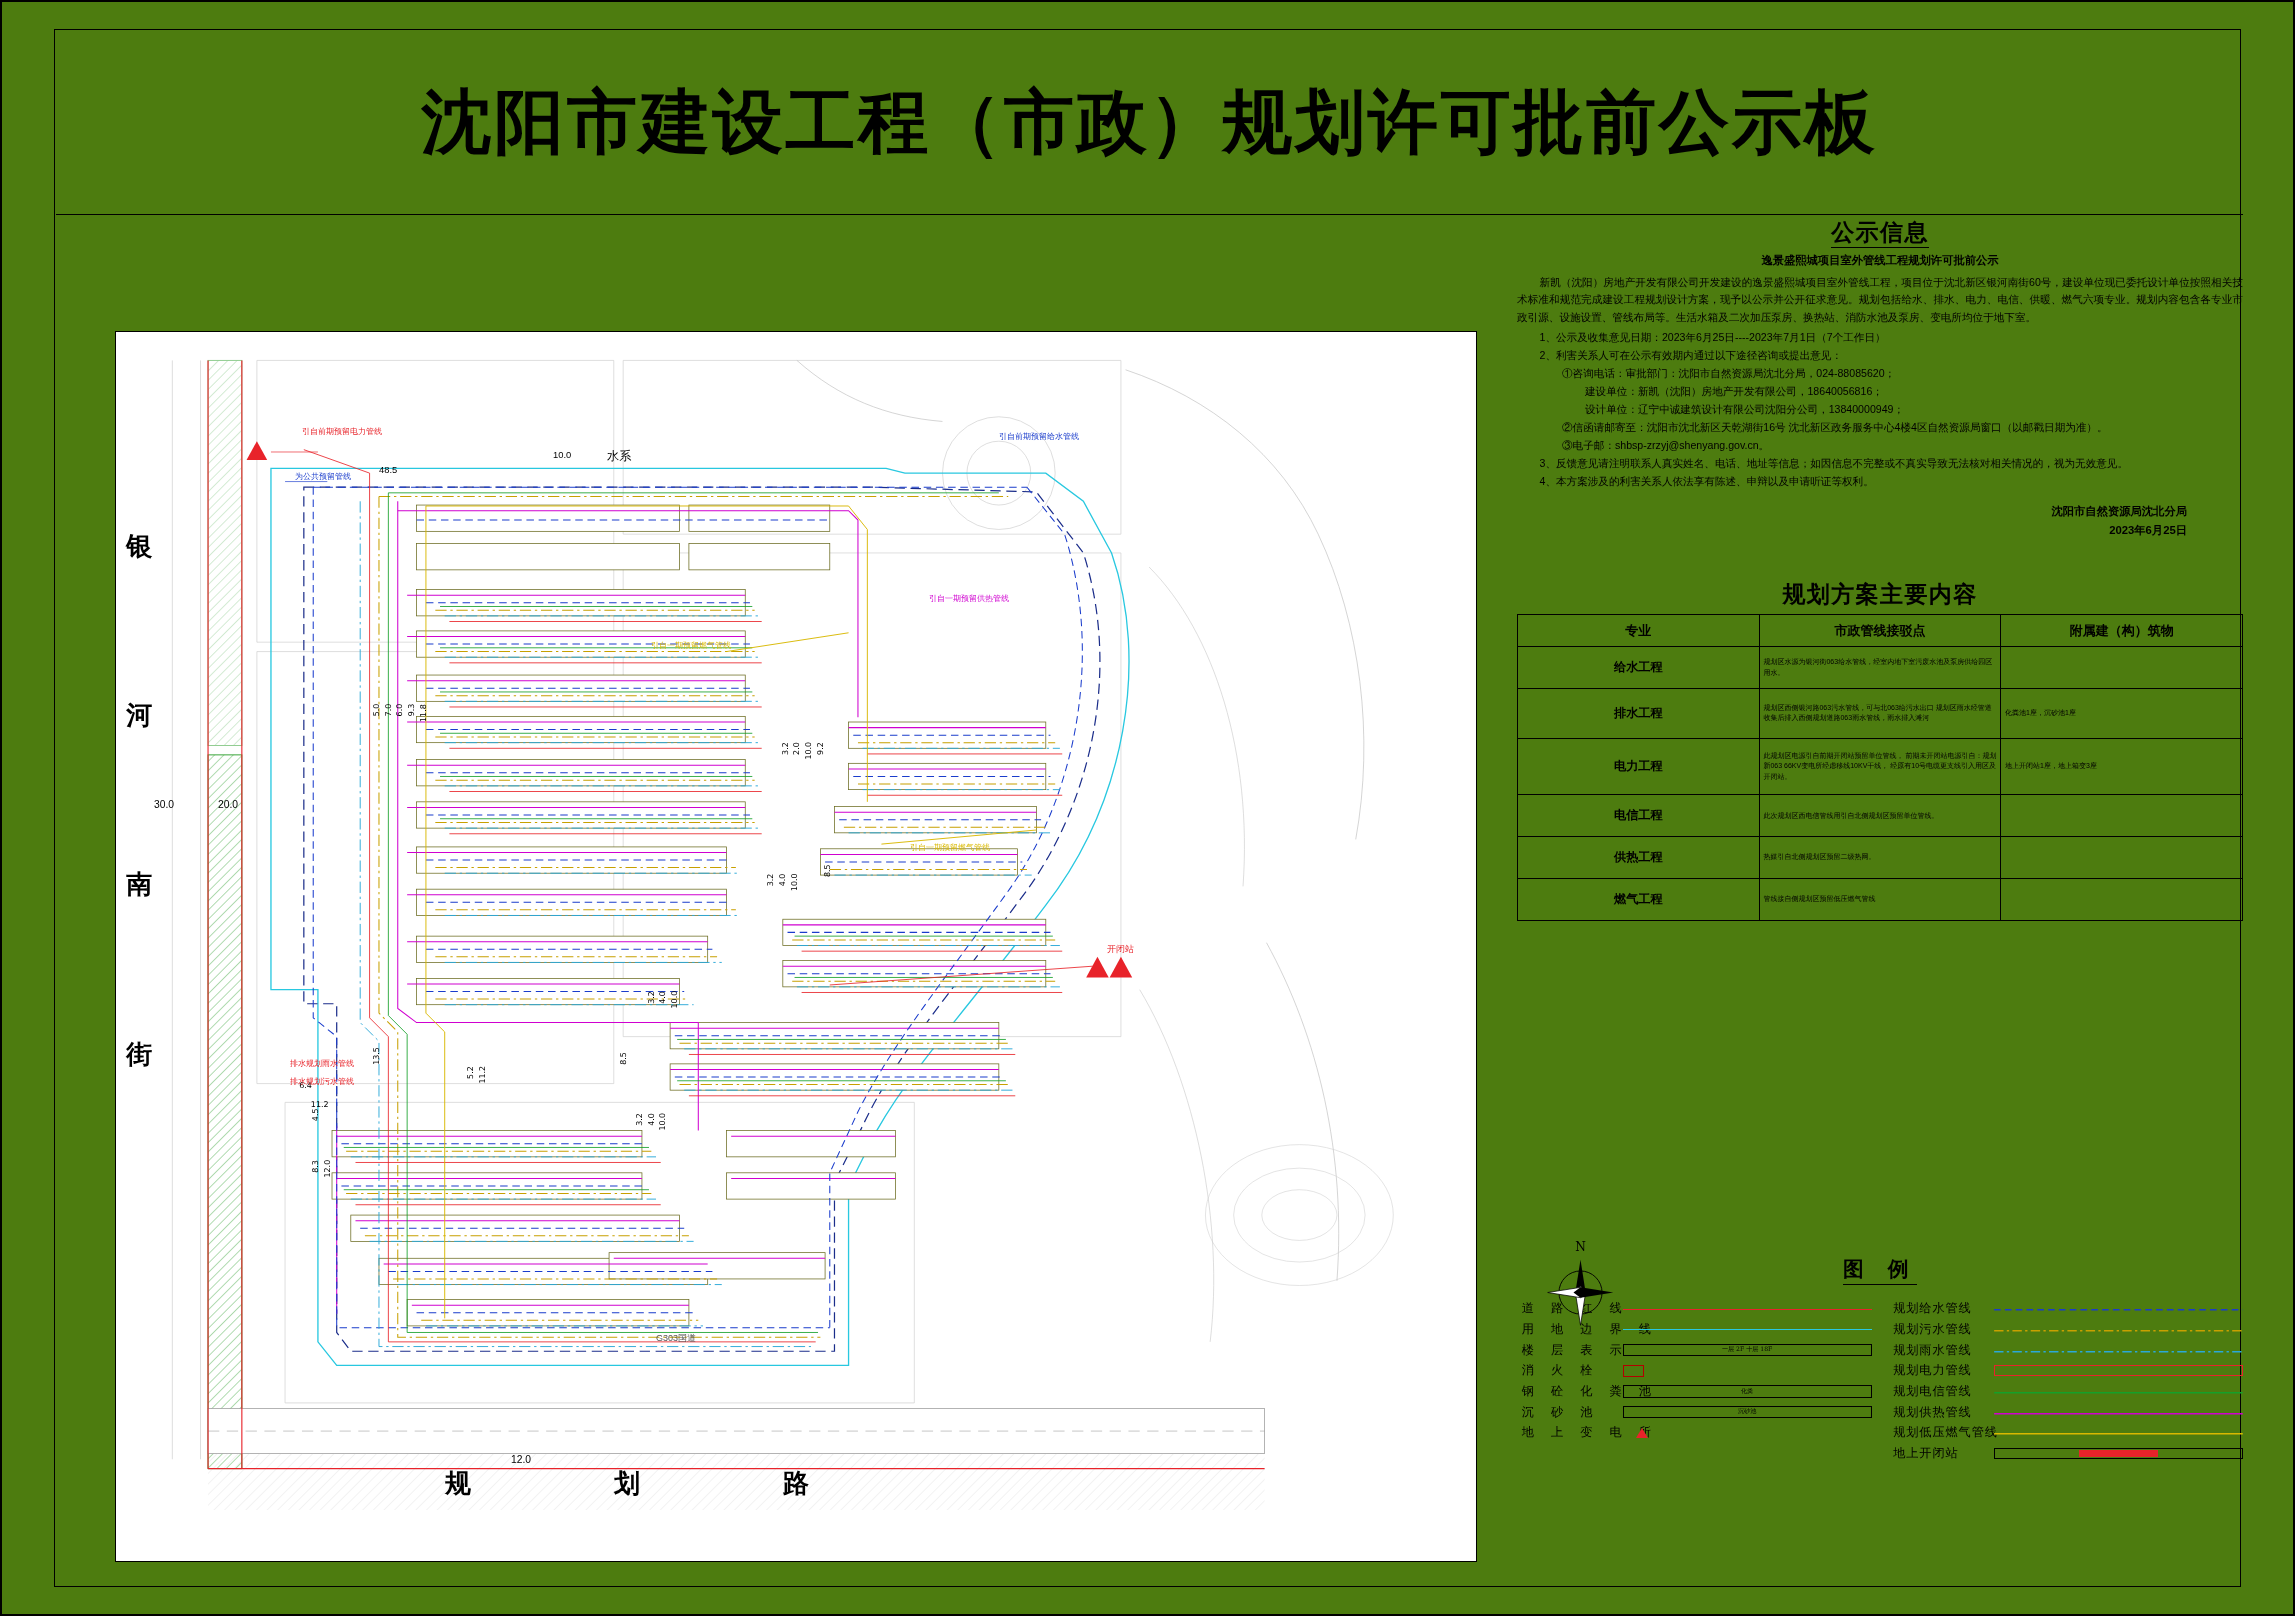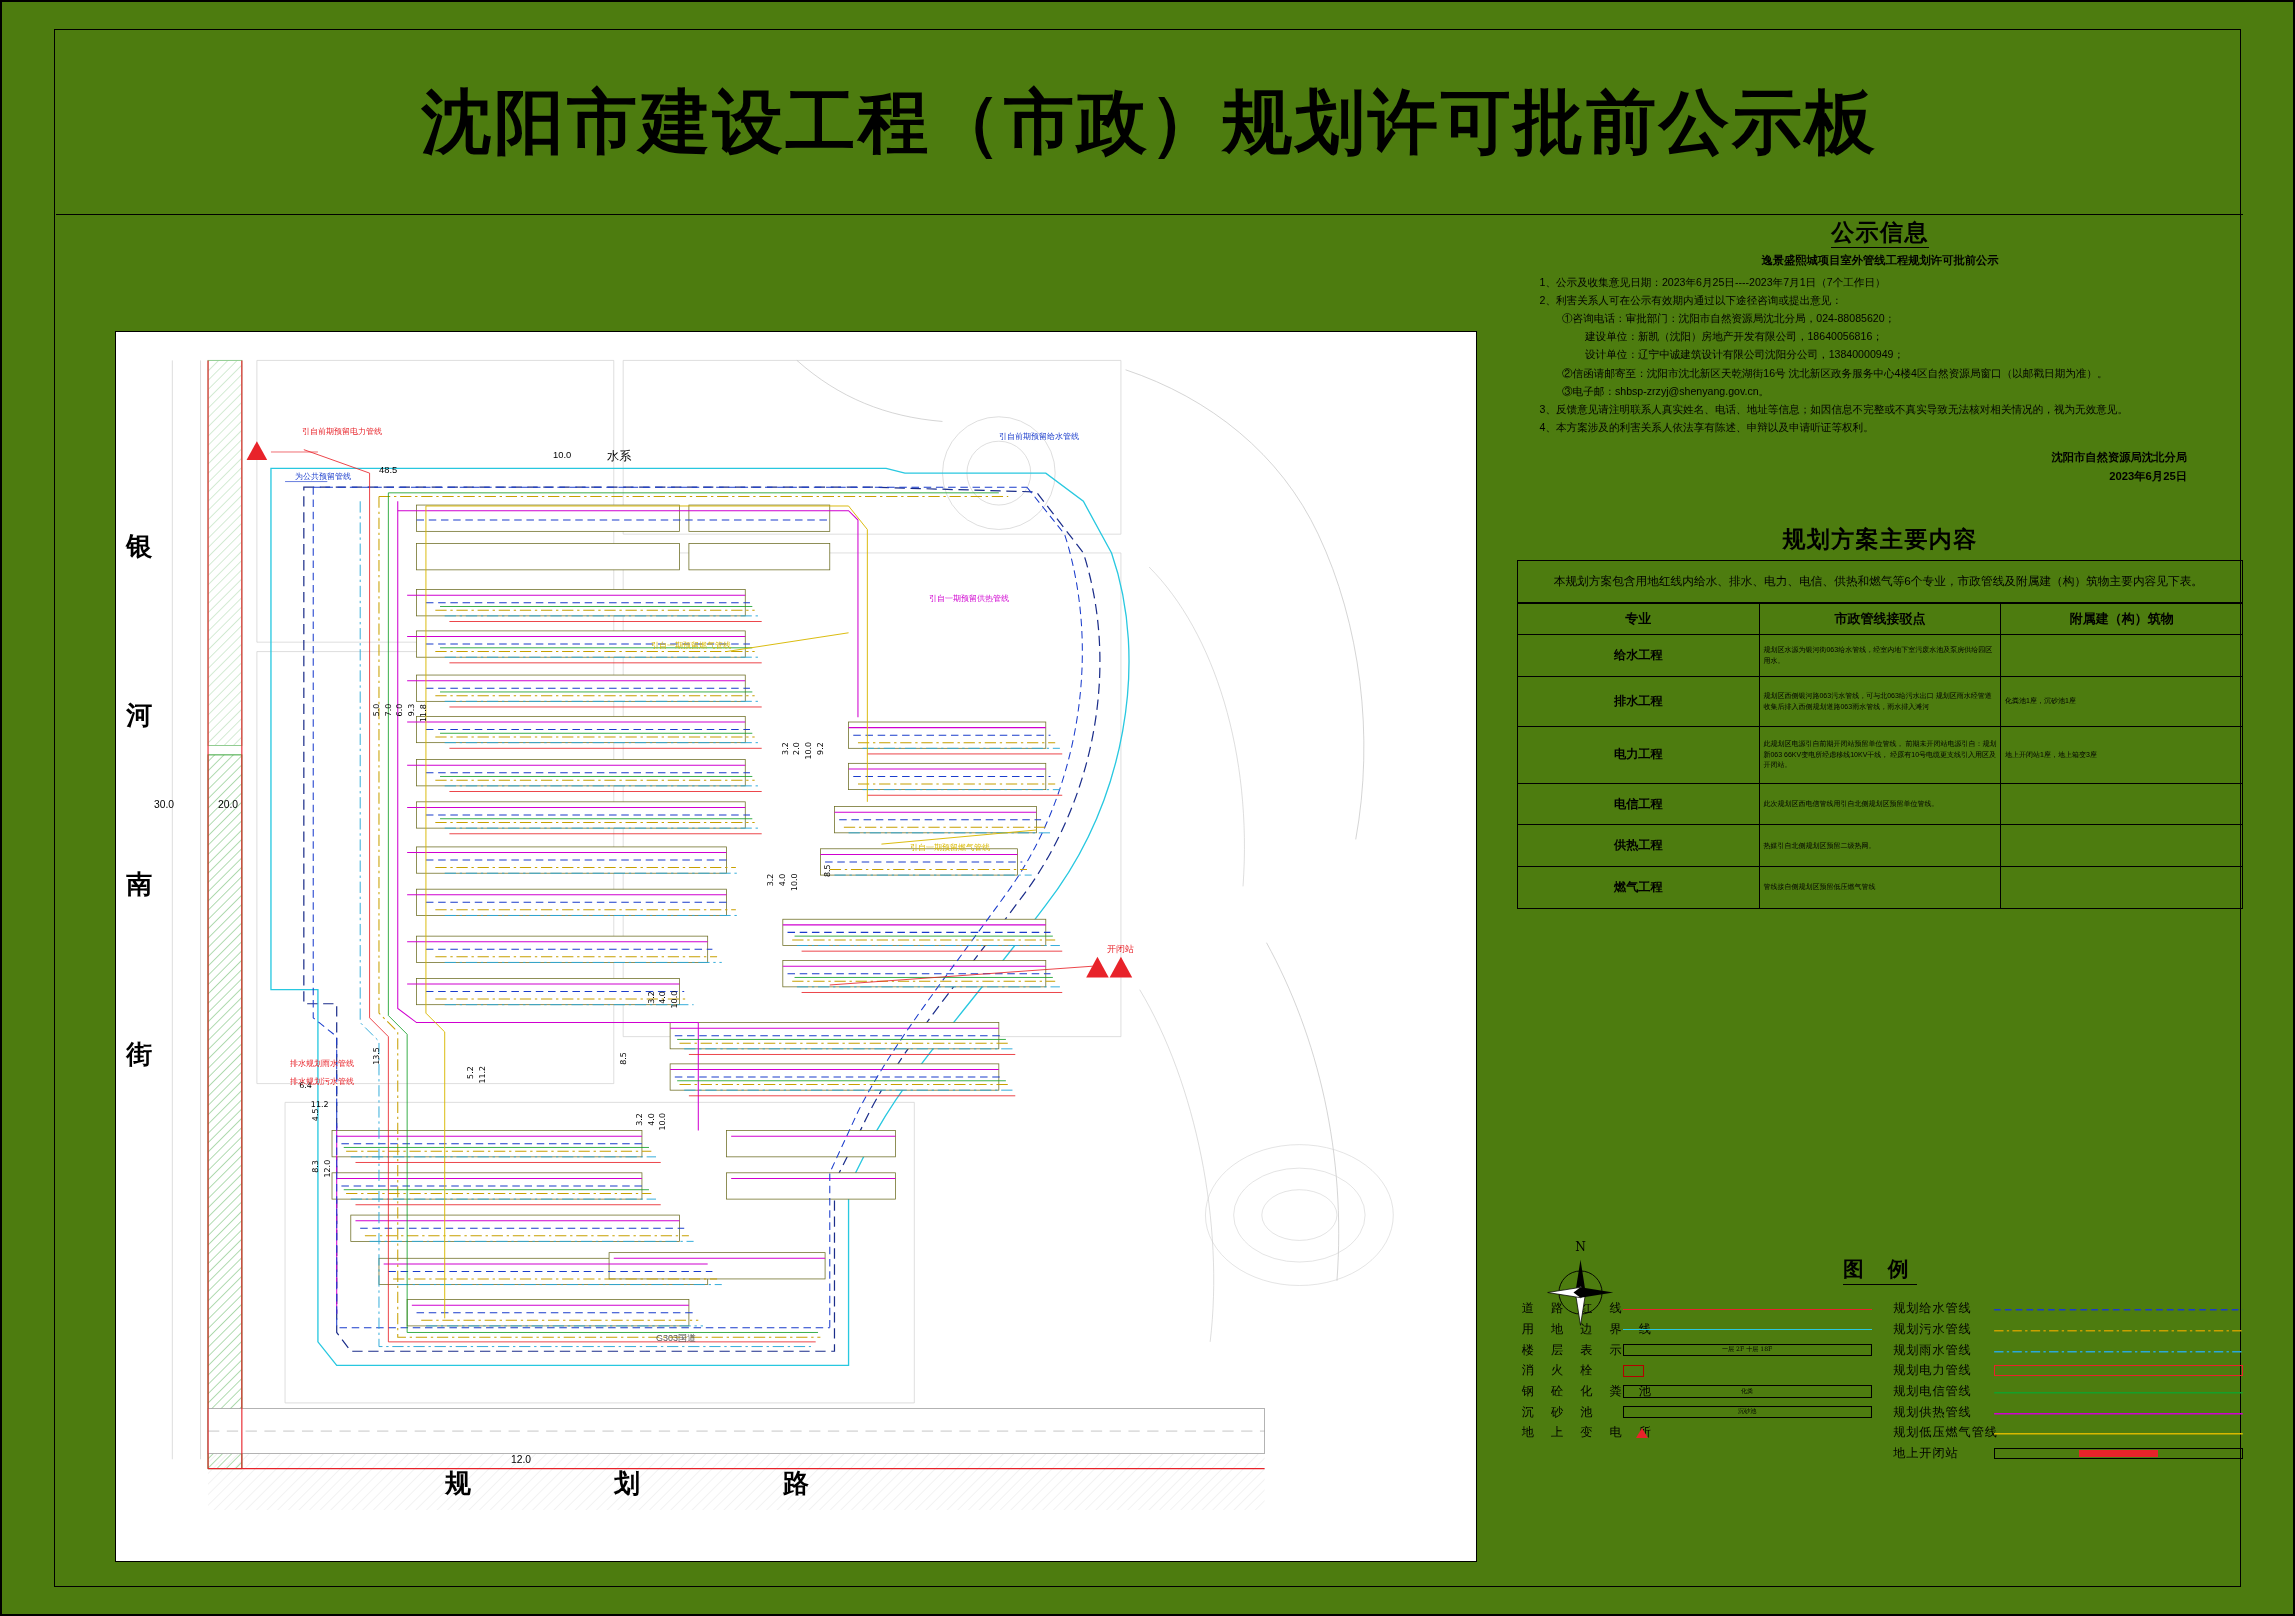--- a/index.html
+++ b/index.html
@@ -508,41 +508,39 @@
     <div style="position:absolute;left:540px;top:1000px;font-size:9px;color:#555;">G303国道</div>
   </div>
 
   <div class="right-col">
 
     <div class="notice-box">
       <div class="panel-title">
         <span class="ul">公示信息</span>
       </div>
       <div class="notice-sub">逸景盛熙城项目室外管线工程规划许可批前公示</div>
+      <p class="notice-p">新凯（沈阳）房地产开发有限公司开发建设的逸景盛熙城项目室外管线工程，项目位于沈北新区银河南街60号，建设单位现已委托设计单位按照相关技术标准和规范完成建设工程规划设计方案，现予以公示并公开征求意见。规划包括给水、排水、电力、电信、供暖、燃气六项专业。规划内容包含各专业市政引源、设施设置、管线布局等。生活水箱及二次加压泵房、换热站、消防水池及泵房、变电所均位于地下室。</p>
       <p class="notice-li">1、公示及收集意见日期：2023年6月25日----2023年7月1日（7个工作日）</p>
       <p class="notice-li">2、利害关系人可在公示有效期内通过以下途径咨询或提出意见：</p>
       <p class="notice-li2">①咨询电话：审批部门：沈阳市自然资源局沈北分局，024-88085620；</p>
       <p class="notice-li3">建设单位：新凯（沈阳）房地产开发有限公司，18640056816；</p>
       <p class="notice-li3">设计单位：辽宁中诚建筑设计有限公司沈阳分公司，13840000949；</p>
       <p class="notice-li2">②信函请邮寄至：沈阳市沈北新区天乾湖街16号 沈北新区政务服务中心4楼4区自然资源局窗口（以邮戳日期为准）。</p>
       <p class="notice-li2">③电子邮：shbsp-zrzyj@shenyang.gov.cn。</p>
       <p class="notice-li">3、反馈意见请注明联系人真实姓名、电话、地址等信息；如因信息不完整或不真实导致无法核对相关情况的，视为无效意见。</p>
       <p class="notice-li">4、本方案涉及的利害关系人依法享有陈述、申辩以及申请听证等权利。</p>
       <div class="sign">
         <div>沈阳市自然资源局沈北分局</div>
         <div>2023年6月25日</div>
       </div>
     </div>
 
     <div class="plan-wrap">
       <div class="panel-title">
         <span>规划方案主要内容</span>
-      </div>
-      <div class="plan-box">
-        <p>本规划方案包含用地红线内给水、排水、电力、电信、供热和燃气等6个专业，市政管线及附属建（构）筑物主要内容见下表。</p>
       </div>
       <table class="spec">
         <thead>
           <tr>
             <th>专业</th>
             <th>市政管线接驳点</th>
             <th>附属建（构）筑物</th>
           </tr>
         </thead>
         <tbody>

